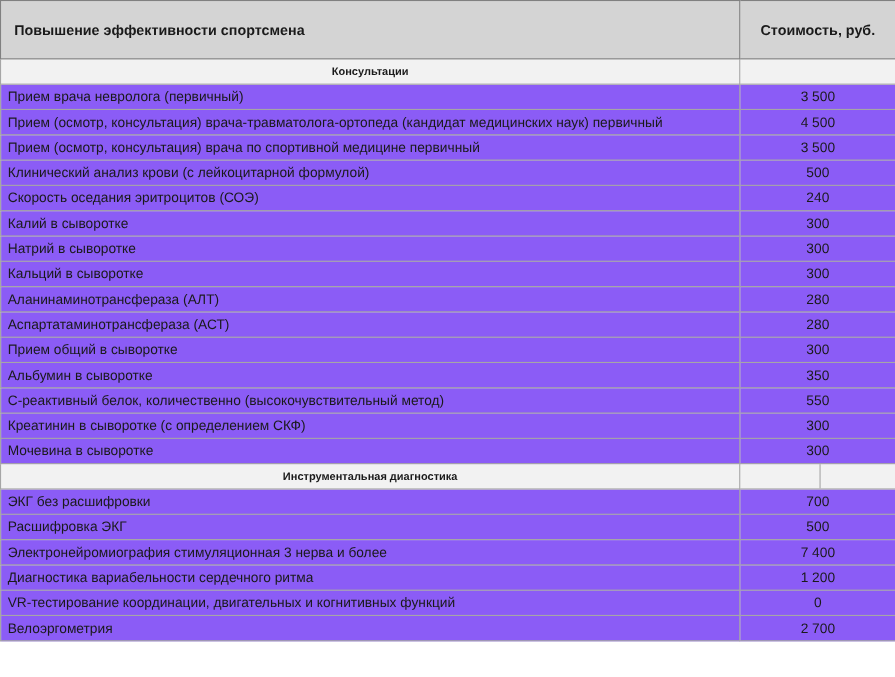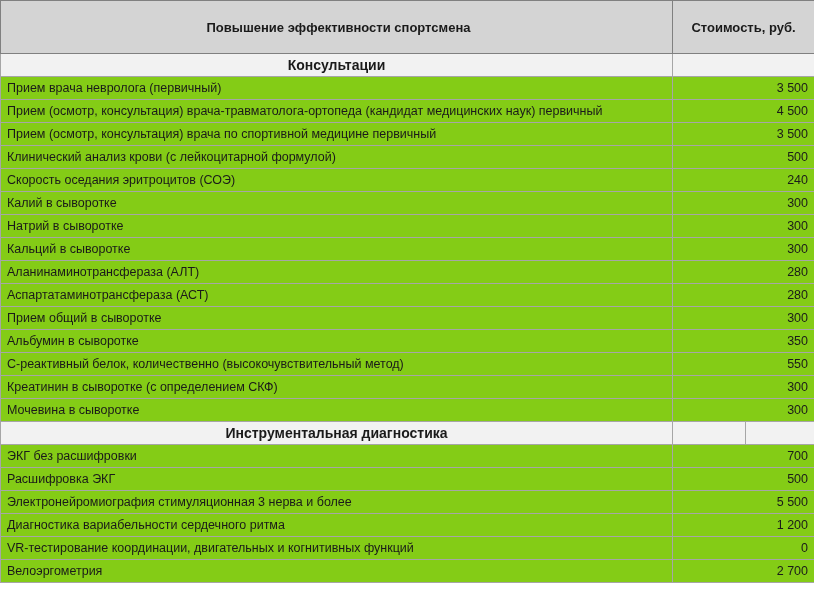--- a/index.html
+++ b/index.html
@@ -29,29 +29,29 @@
   
   thead th {
     background: #d4d4d4;
     border: 1px solid #808080;
     font-weight: bold;
     font-size: 13px;
     height: 52px;
     padding: 0 8px;
     vertical-align: middle;
   }
-  th.header-title { text-align: center; padding-left: 12px; }
+  th.header-title { text-align: left; padding-left: 12px; }
   th.header-price { text-align: center; }
 
   
   tr.section-row > td {
     background: #f2f2f2;
     border: 1px solid #a6a6a6;
     font-weight: bold;
-    font-size: 14px;
+    font-size: 10px;
     text-align: center;
     height: 20px;
     padding: 1px 6px;
     vertical-align: middle;
   }
   tr.section-row > td.section-price {
     padding: 0;
   }
   
   .split-cell {
@@ -62,29 +62,29 @@
   .split-cell > .half-left {
     width: 72px;
     border-right: 1px solid #a6a6a6;
   }
   .split-cell > .half-right {
     flex: 1 1 auto;
   }
 
   
   tr.item-row > td {
-    background: #84cc16;
+    background: #8b5cf6;
     border: 1px solid #a6a6a6;
     height: 20px;
     padding: 1px 6px;
     vertical-align: middle;
     font-size: 12.5px;
   }
   td.item-name { text-align: left; }
-  td.item-price { text-align: right; padding-right: 8px; }
+  td.item-price { text-align: center; padding-right: 8px; }
 </style>
 </head>
 <body>
 
 <table class="price-table">
   <colgroup>
     <col class="col-name">
     <col class="col-price">
   </colgroup>
   <thead>
@@ -170,21 +170,21 @@
       <tr class="item-row">
         <td class="item-name">ЭКГ без расшифровки</td>
         <td class="item-price">700</td>
       </tr>
       <tr class="item-row">
         <td class="item-name">Расшифровка ЭКГ</td>
         <td class="item-price">500</td>
       </tr>
       <tr class="item-row">
         <td class="item-name">Электронейромиография стимуляционная 3 нерва и более</td>
-        <td class="item-price">5 500</td>
+        <td class="item-price">7 400</td>
       </tr>
       <tr class="item-row">
         <td class="item-name">Диагностика вариабельности сердечного ритма</td>
         <td class="item-price">1 200</td>
       </tr>
       <tr class="item-row">
         <td class="item-name">VR-тестирование координации, двигательных и когнитивных функций</td>
         <td class="item-price">0</td>
       </tr>
       <tr class="item-row">

